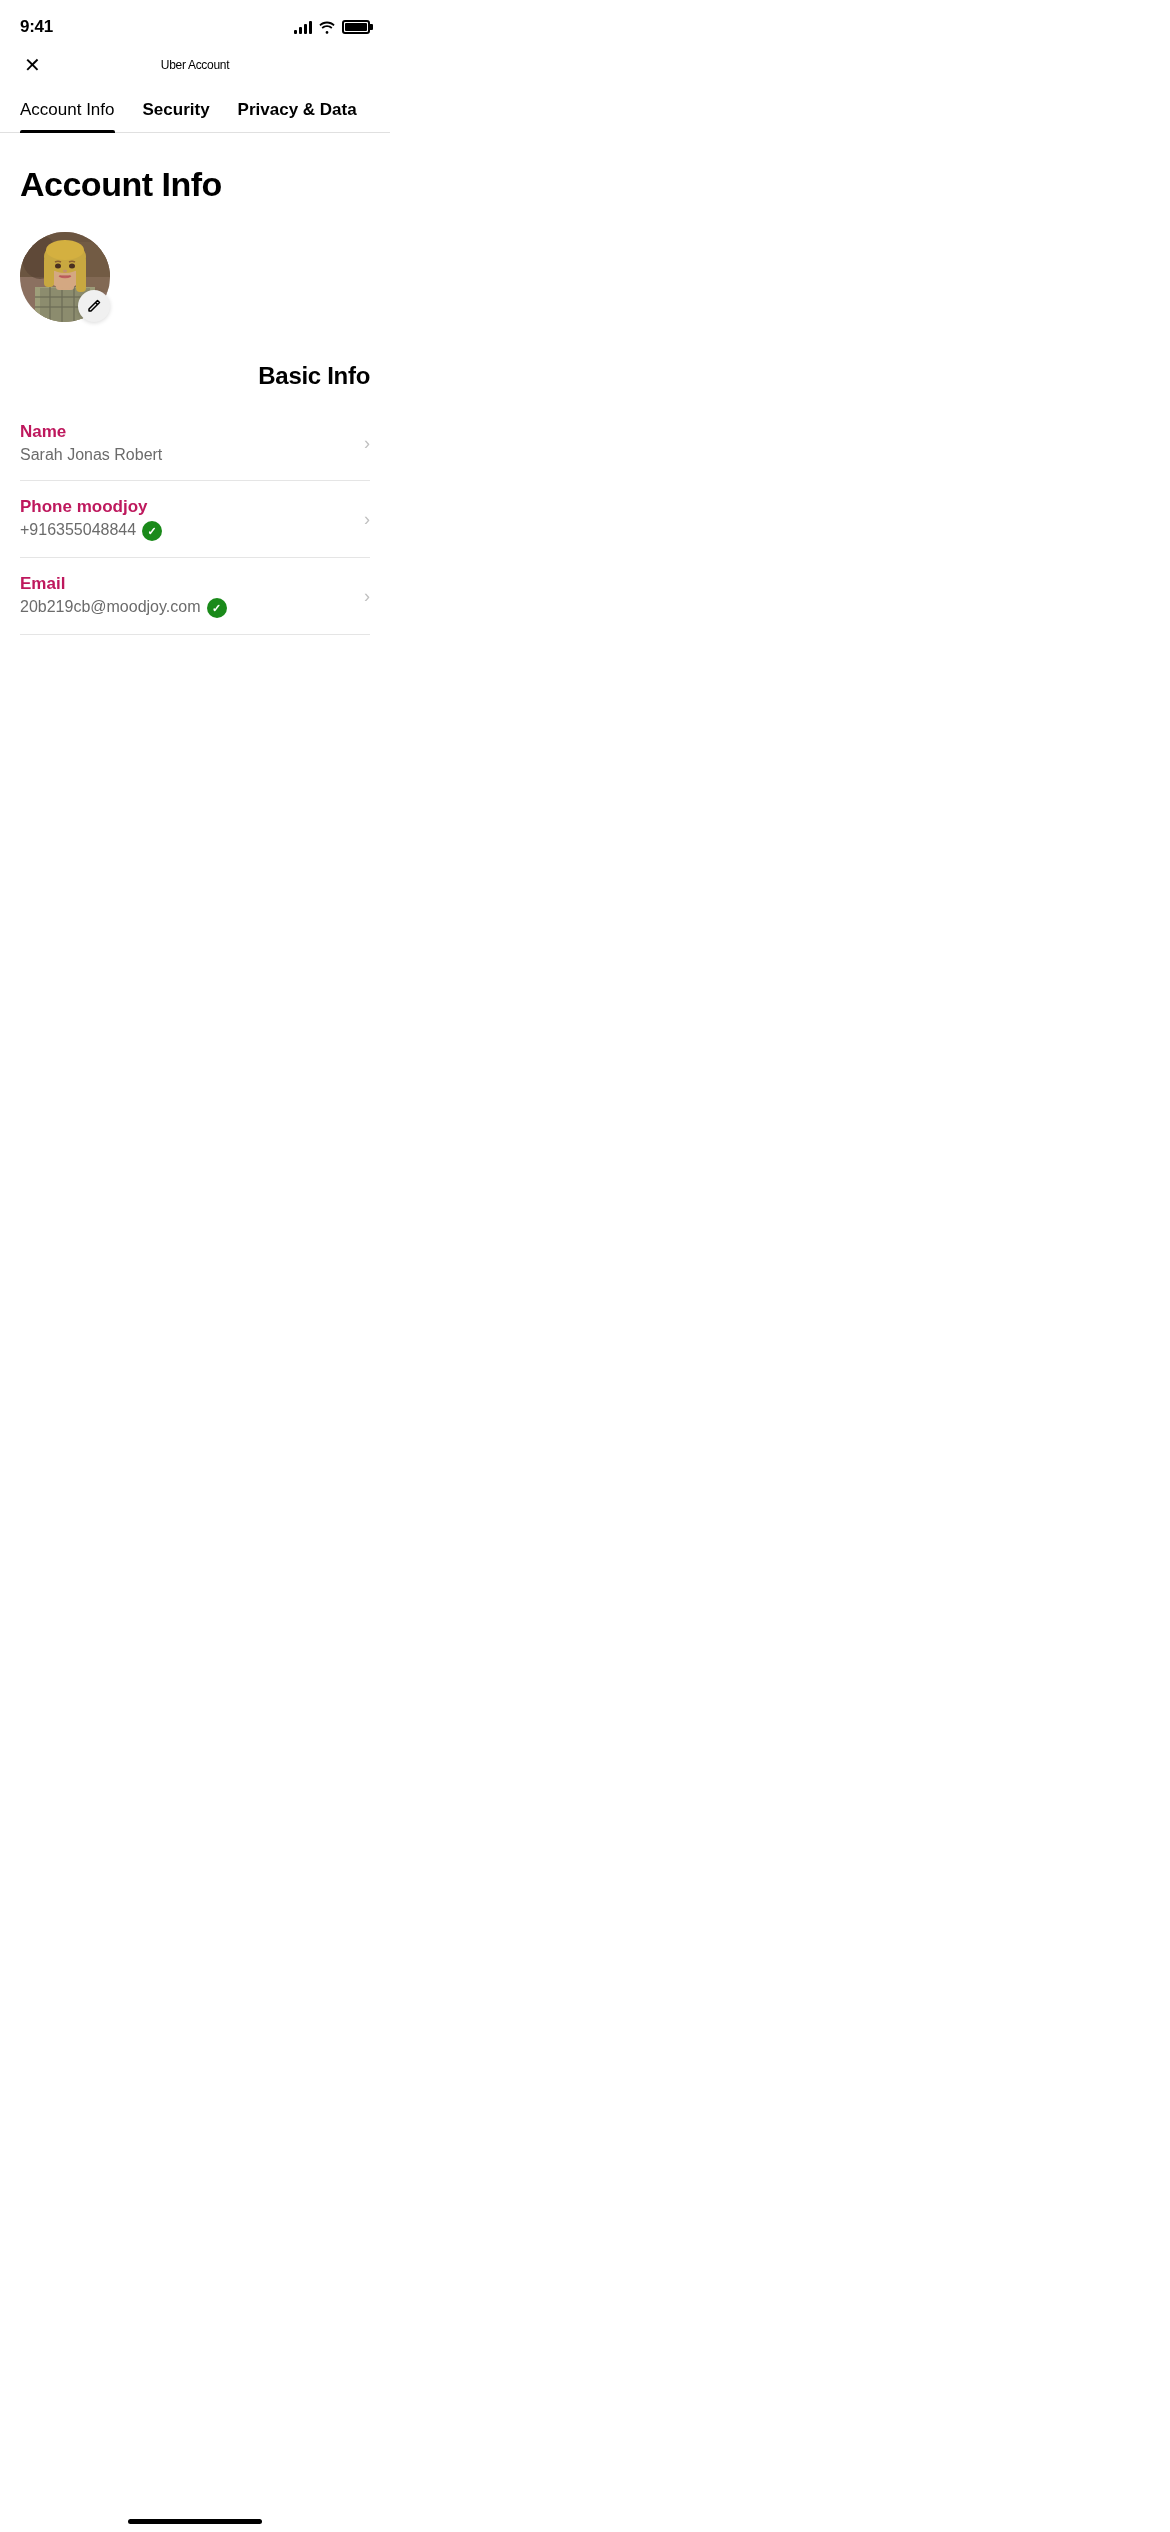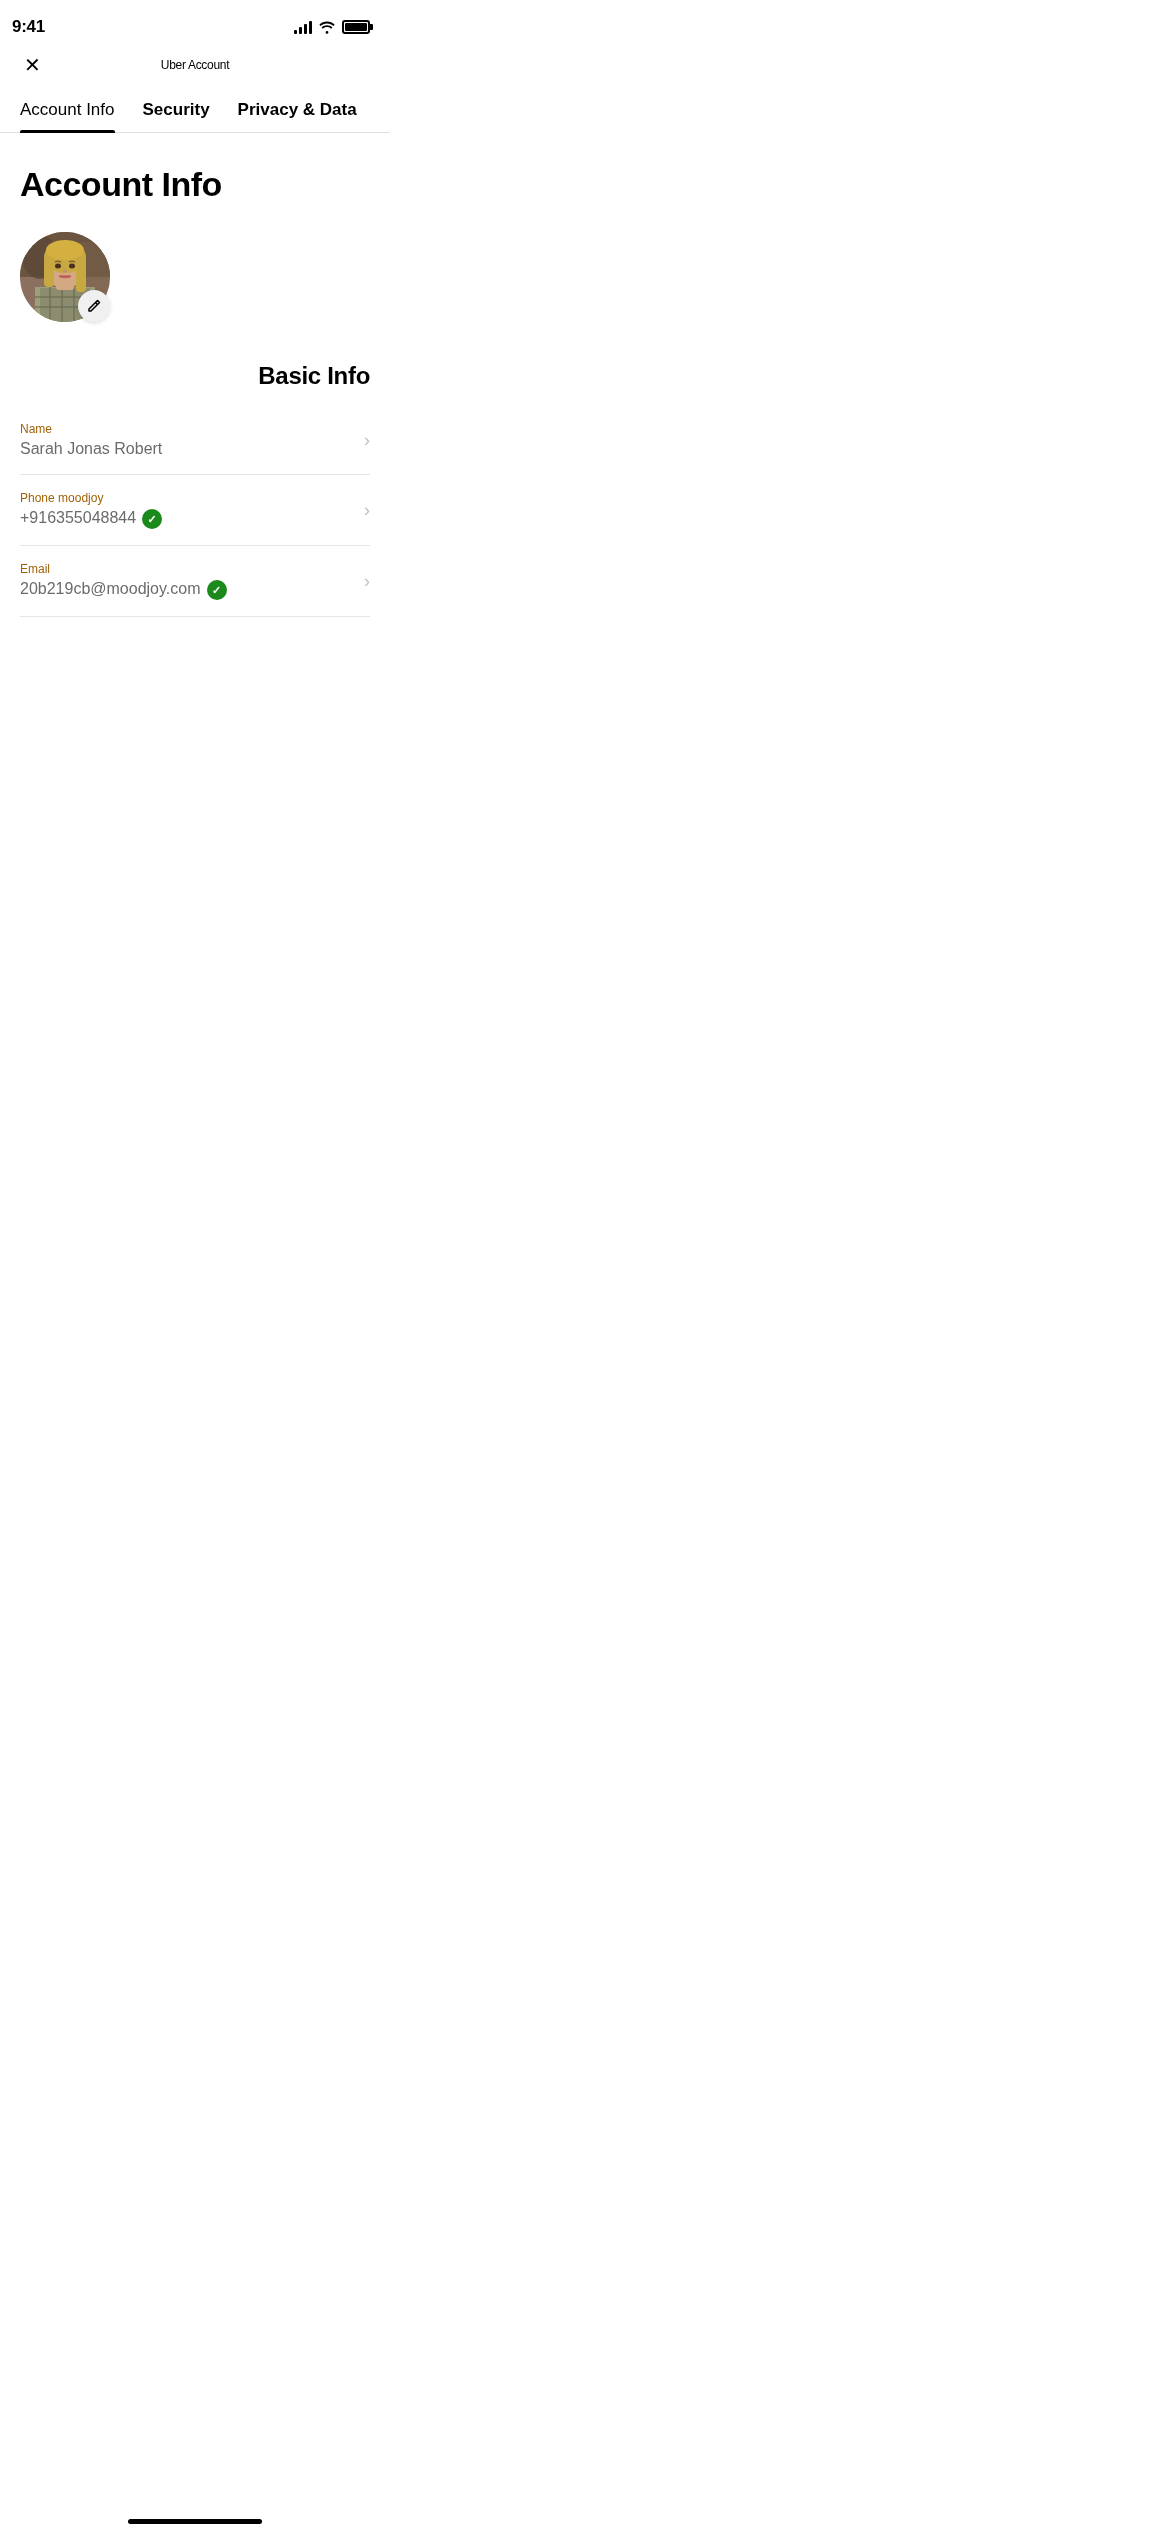--- a/index.html
+++ b/index.html
@@ -11,21 +11,21 @@
       background: #ffffff;
       font-family: -apple-system, BlinkMacSystemFont, 'Helvetica Neue', Arial, sans-serif;
       overflow-x: hidden;
     }
 
     
     .status-bar {
       display: flex;
       justify-content: space-between;
       align-items: center;
-      padding: 14px 20px 8px 12px;
+      padding: 14px 20px 8px 20px;
       height: 48px;
     }
 
     .status-time {
       font-size: 17px;
       font-weight: 600;
       color: #000;
       letter-spacing: -0.3px;
     }
 
@@ -212,23 +212,23 @@
       padding: 16px 0;
       border-bottom: 1px solid #e5e5e5;
       cursor: pointer;
     }
 
     .info-row-content {
       flex: 1;
     }
 
     .info-label {
-      font-size: 12px;
-      font-weight: 400;
-      color: #a16207;
+      font-size: 17px;
+      font-weight: 700;
+      color: #be185d;
       margin-bottom: 4px;
     }
 
     .info-value {
       font-size: 16px;
       font-weight: 400;
       color: #6b6b6b;
       display: flex;
       gap: 6px;
     }

